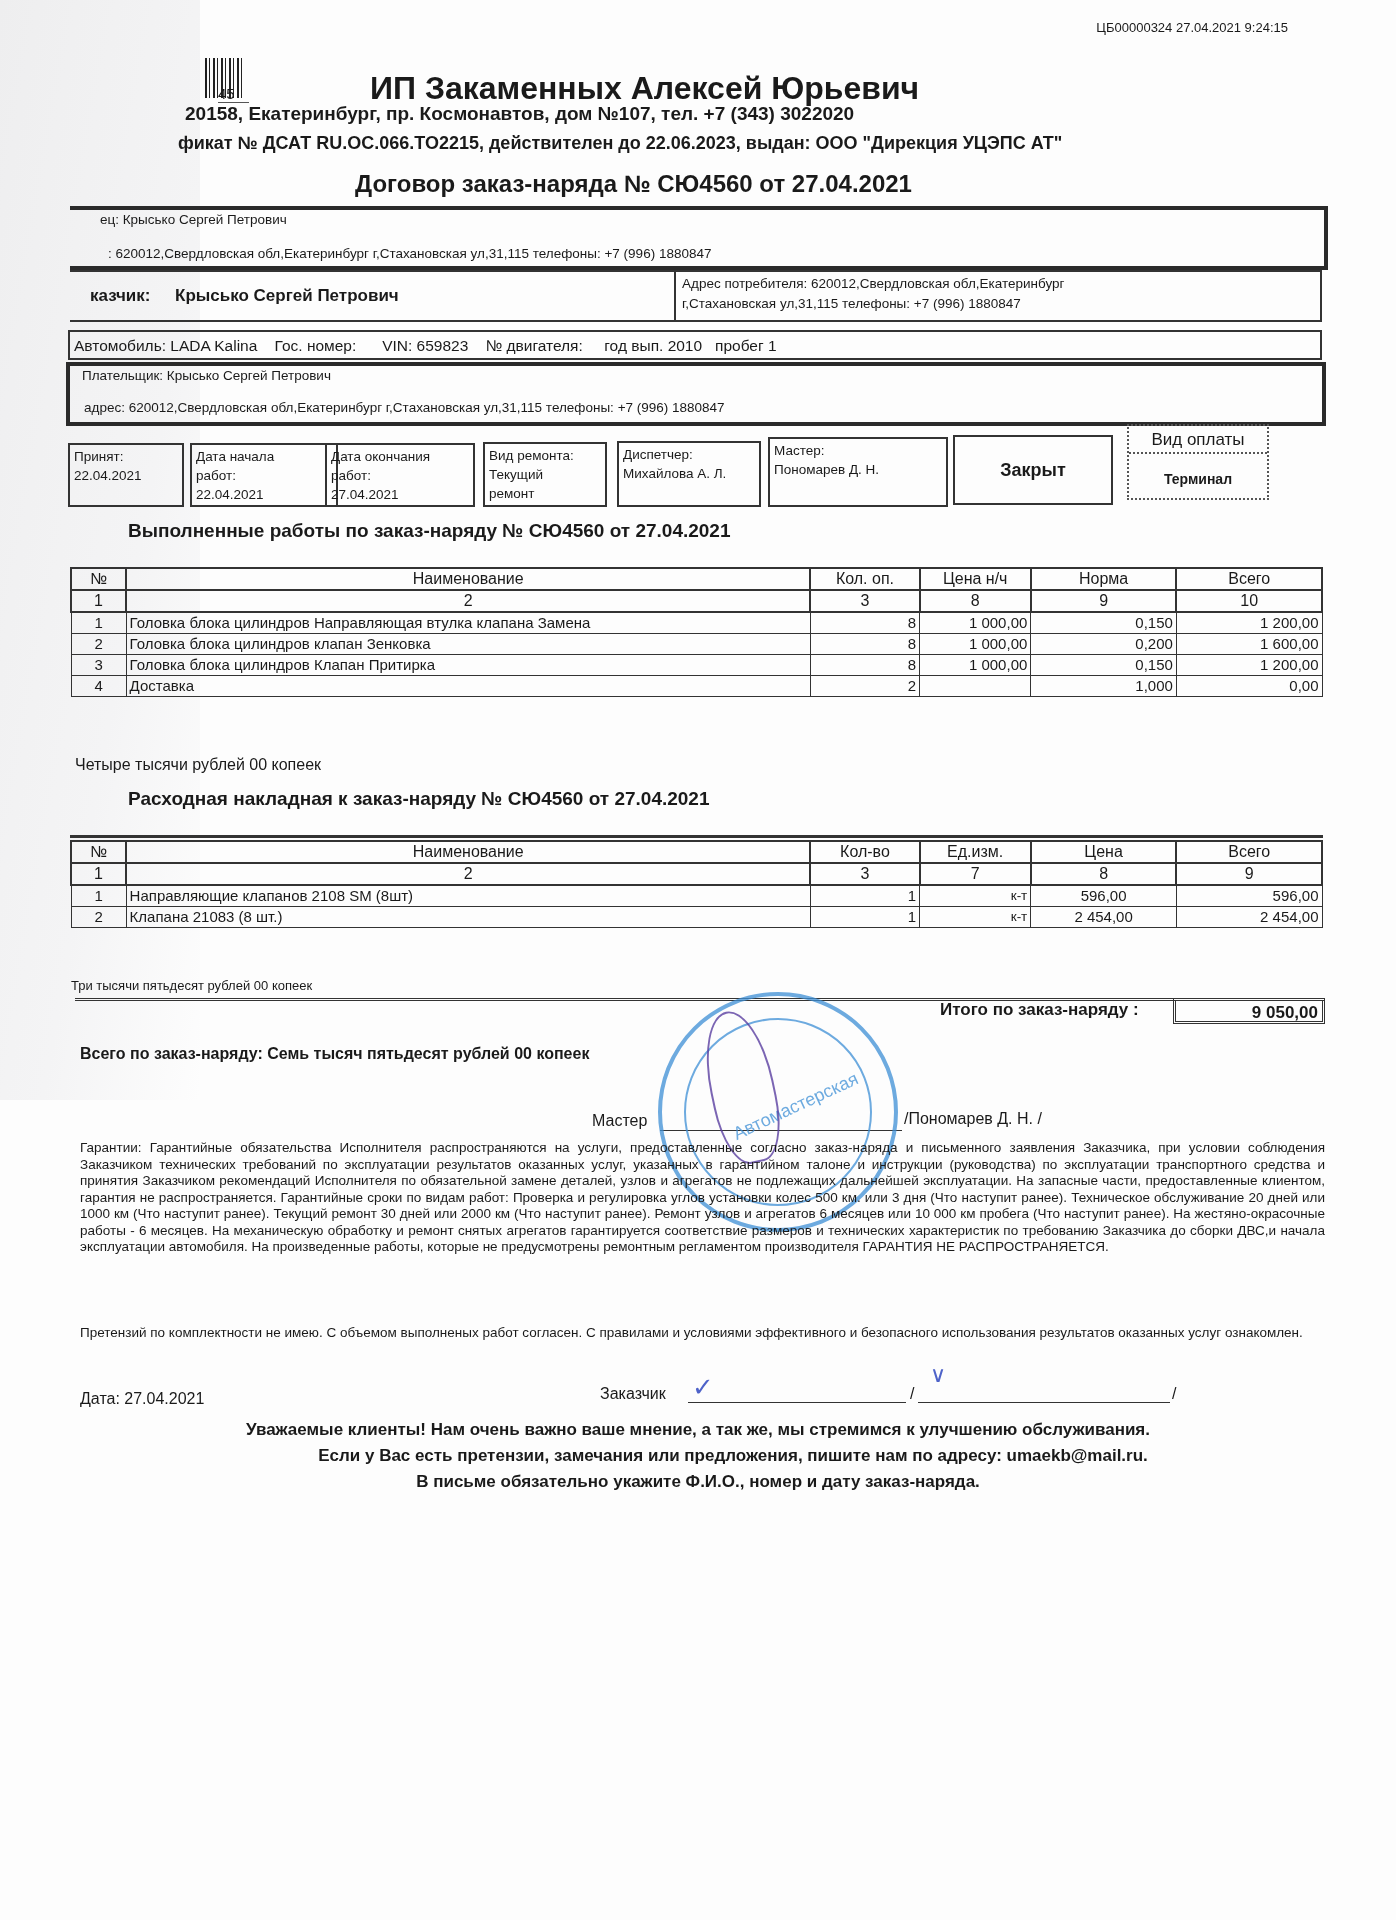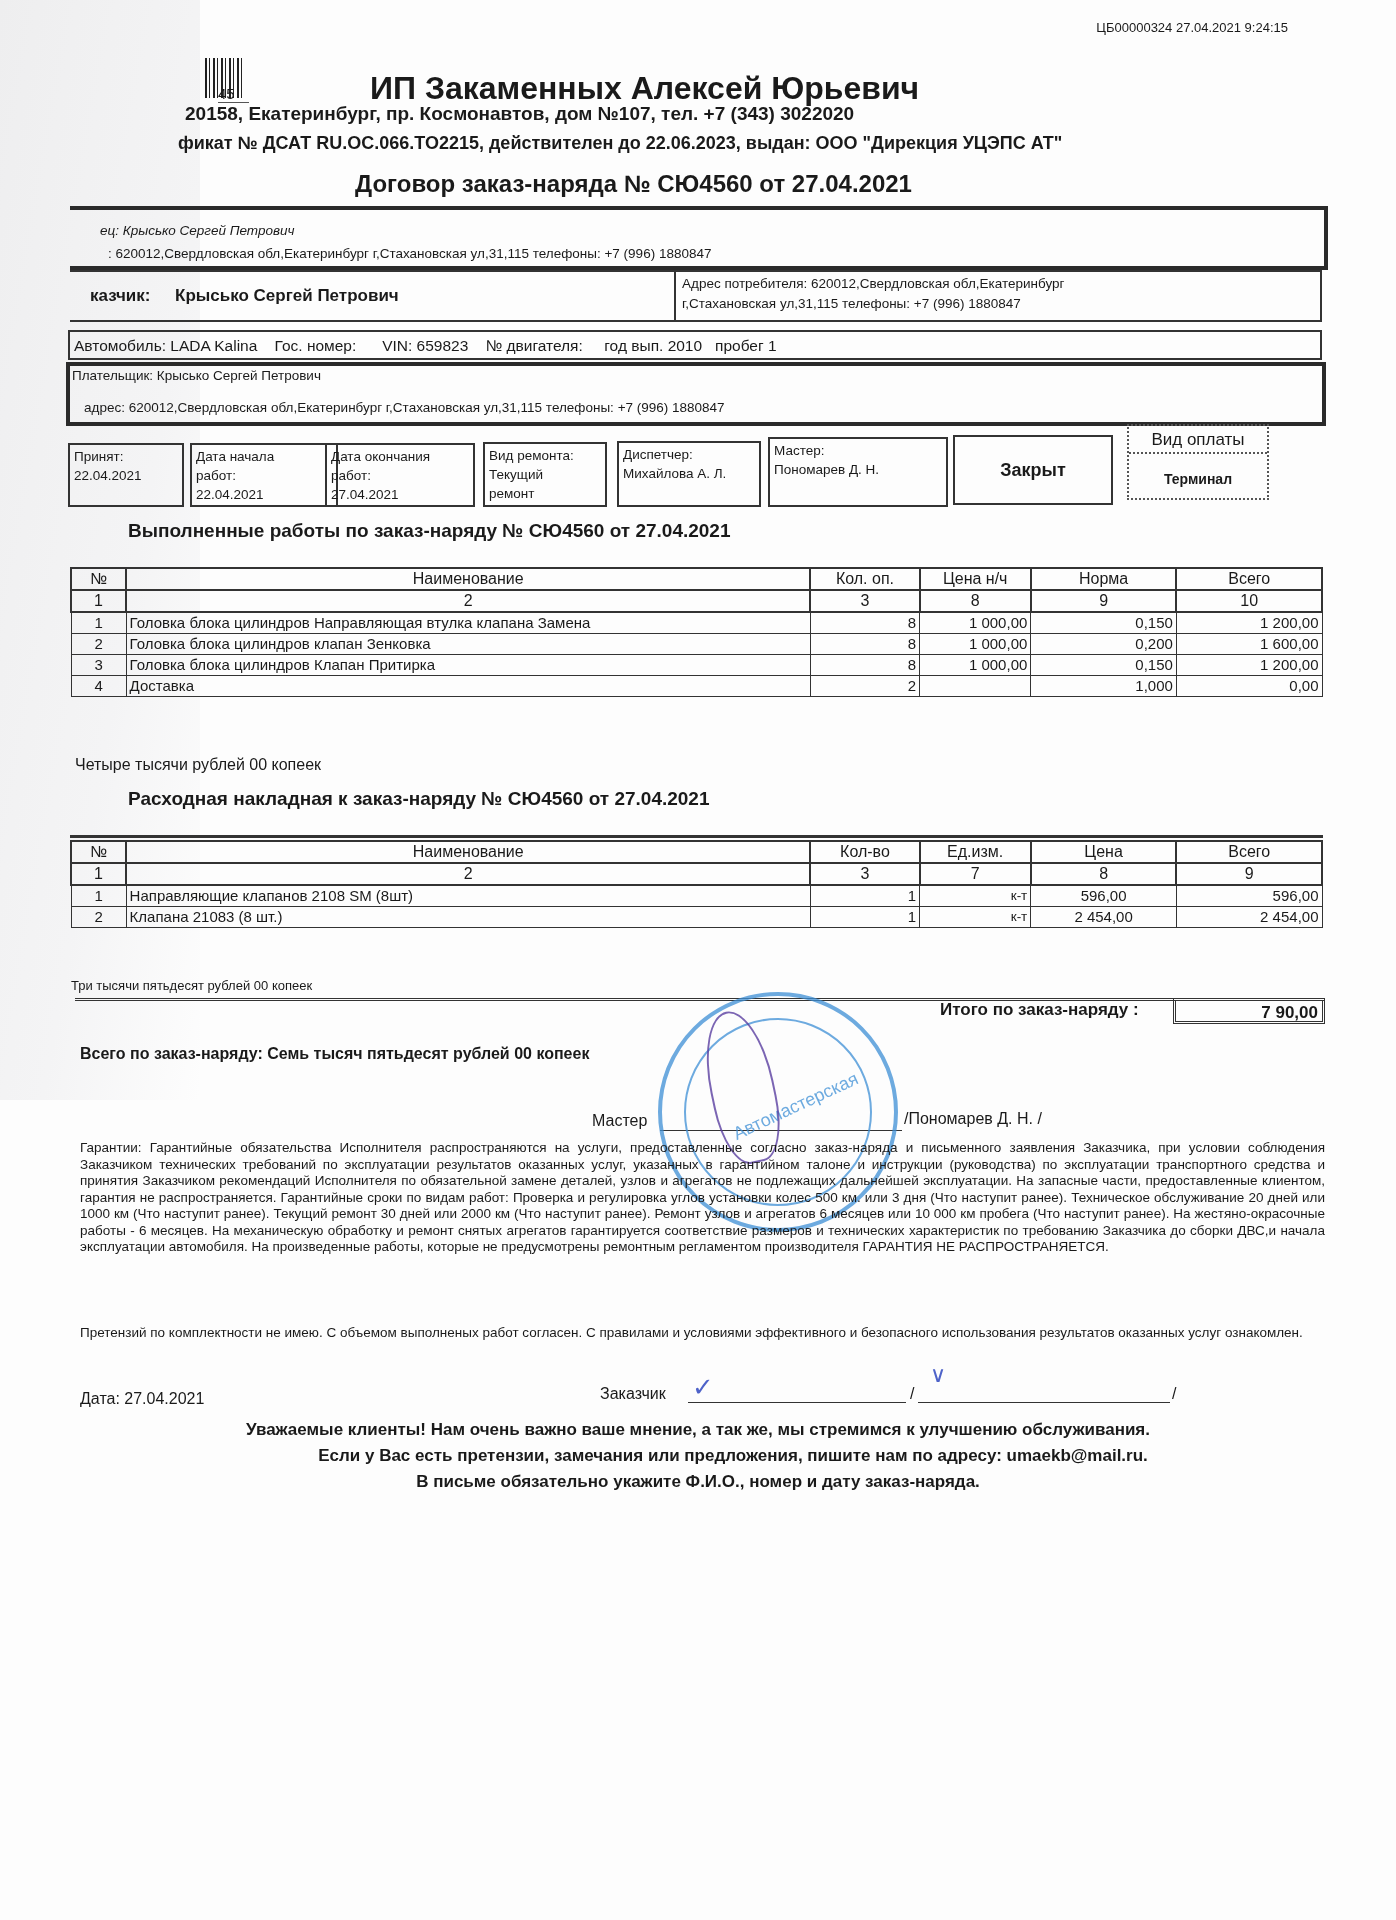--- a/index.html
+++ b/index.html
@@ -43,38 +43,38 @@
 
 <div class="abs docid">ЦБ00000324 27.04.2021  9:24:15</div>
 <div class="abs barcode"></div>
 <div class="abs barnum">45</div>
 <div class="abs t1">ИП Закаменных Алексей Юрьевич</div>
 <div class="abs t2">20158,  Екатеринбург, пр. Космонавтов, дом №107, тел. +7 (343) 3022020</div>
 <div class="abs t3">фикат № ДСАТ RU.OC.066.TO2215, действителен до 22.06.2023, выдан: ООО "Дирекция УЦЭПС АТ"</div>
 <div class="abs t4">Договор заказ-наряда № СЮ4560 от 27.04.2021</div>
 
 <div class="box thick" style="left:70px;top:206px;width:1258px;height:64px;border-left:none;">
-  <div class="txt small" style="left:30px;top:13px;font-style:italic;">ец: Крысько Сергей Петрович</div>
+  <div class="txt small" style="left:30px;top:2px;">ец: Крысько Сергей Петрович</div>
   <div class="txt small" style="left:38px;top:36px;">: 620012,Свердловская обл,Екатеринбург г,Стахановская ул,31,115   телефоны:  +7 (996) 1880847</div>
 </div>
 
 <div class="box" style="left:70px;top:270px;width:1252px;height:52px;border-left:none;">
   <div class="txt bold" style="left:20px;top:14px;font-size:17px;">казчик:</div>
   <div class="txt bold" style="left:105px;top:14px;font-size:17px;">Крысько Сергей Петрович</div>
   <div class="abs" style="left:604px;top:0;bottom:0;border-left:2px solid #333;"></div>
   <div class="txt small" style="left:612px;top:4px;">Адрес потребителя: 620012,Свердловская обл,Екатеринбург</div>
   <div class="txt small" style="left:612px;top:24px;">г,Стахановская ул,31,115   телефоны: +7 (996) 1880847</div>
 </div>
 
 <div class="box" style="left:68px;top:330px;width:1254px;height:30px;">
   <div class="txt" style="left:4px;top:5px;font-size:15.5px;white-space:pre;">Автомобиль: LADA Kalina    Гос. номер:      VIN: 659823    № двигателя:     год вып. 2010   пробег 1</div>
 </div>
 
 <div class="box thick" style="left:66px;top:362px;width:1260px;height:64px;">
-  <div class="txt small" style="left:2px;top:2px;text-align:center;">Плательщик: Крысько Сергей Петрович</div>
+  <div class="txt small" style="left:12px;top:2px;text-align:center;">Плательщик: Крысько Сергей Петрович</div>
   <div class="txt small" style="left:14px;top:34px;">адрес:  620012,Свердловская обл,Екатеринбург г,Стахановская ул,31,115   телефоны:   +7 (996) 1880847</div>
 </div>
 
 <div class="ibox" style="left:68px;top:443px;width:116px;height:64px;">
   <div>Принят:</div>
   <div>22.04.2021</div>
 </div>
 <div class="ibox" style="left:190px;top:443px;width:148px;height:64px;">
   <div style="width:90px;white-space:normal;">Дата начала работ:</div>
   <div>22.04.2021</div>
@@ -208,21 +208,21 @@
     <td class="c">2 454,00</td>
     <td class="r">2 454,00</td>
   </tr>
 </tbody>
   </table>
 <div class="txt" style="left:71px;top:978px;font-size:13px;">Три тысячи пятьдесят рублей 00 копеек</div>
 <div class="abs" style="left:75px;top:998px;width:1250px;border-top:3px double #333;"></div>
 
 <div class="txt bold" style="left:940px;top:1000px;font-size:17px;">Итого по заказ-наряду :</div>
 <div class="box" style="left:1173px;top:998px;width:152px;height:26px;border-width:3px;border-style:double;">
-  <div class="txt bold r" style="right:4px;top:2px;font-size:17px;">7 90,00</div>
+  <div class="txt bold r" style="right:4px;top:2px;font-size:17px;">9 050,00</div>
 </div>
 <div class="txt bold" style="left:80px;top:1045px;font-size:16px;">Всего по заказ-наряду: Семь тысяч пятьдесят рублей 00 копеек</div>
 
 <div class="txt" style="left:592px;top:1112px;font-size:16px;">Мастер</div>
 <div class="sigline" style="left:660px;top:1130px;width:242px;"></div>
 <div class="txt" style="left:904px;top:1110px;font-size:16px;">/Пономарев Д. Н. /</div>
 
 <div class="stamp">
   <div class="stamp-text" style="left:66px;top:100px;font-size:18px;transform:rotate(-25deg);">Автомастерская</div>
 </div>

